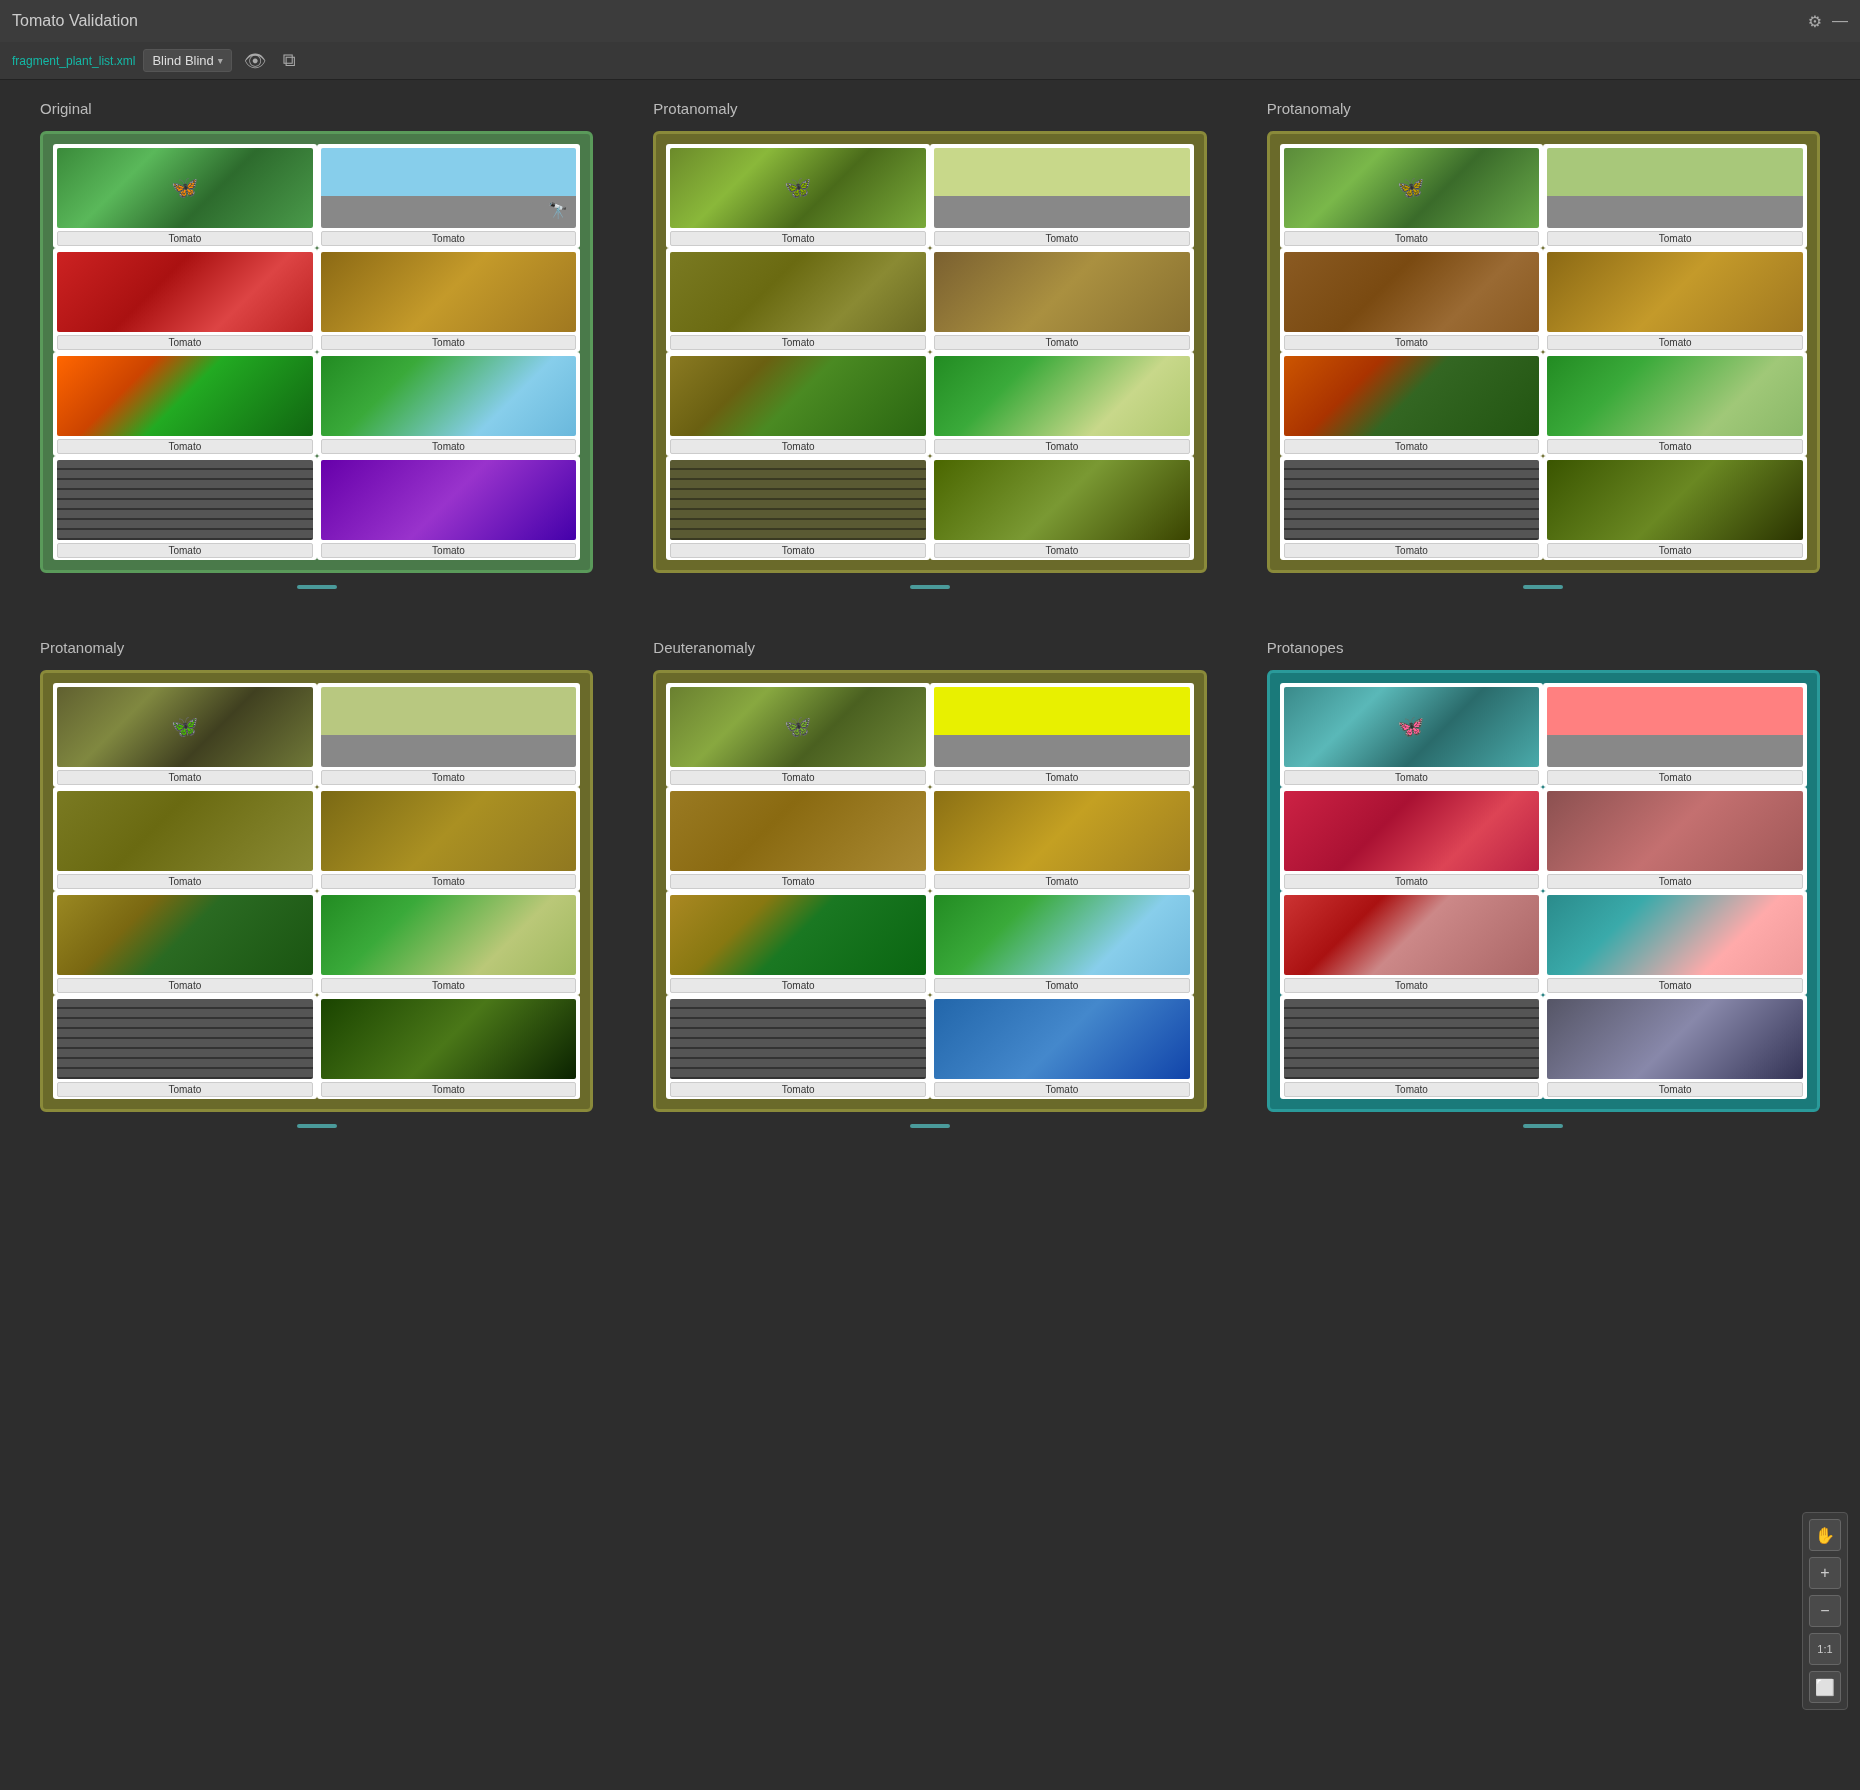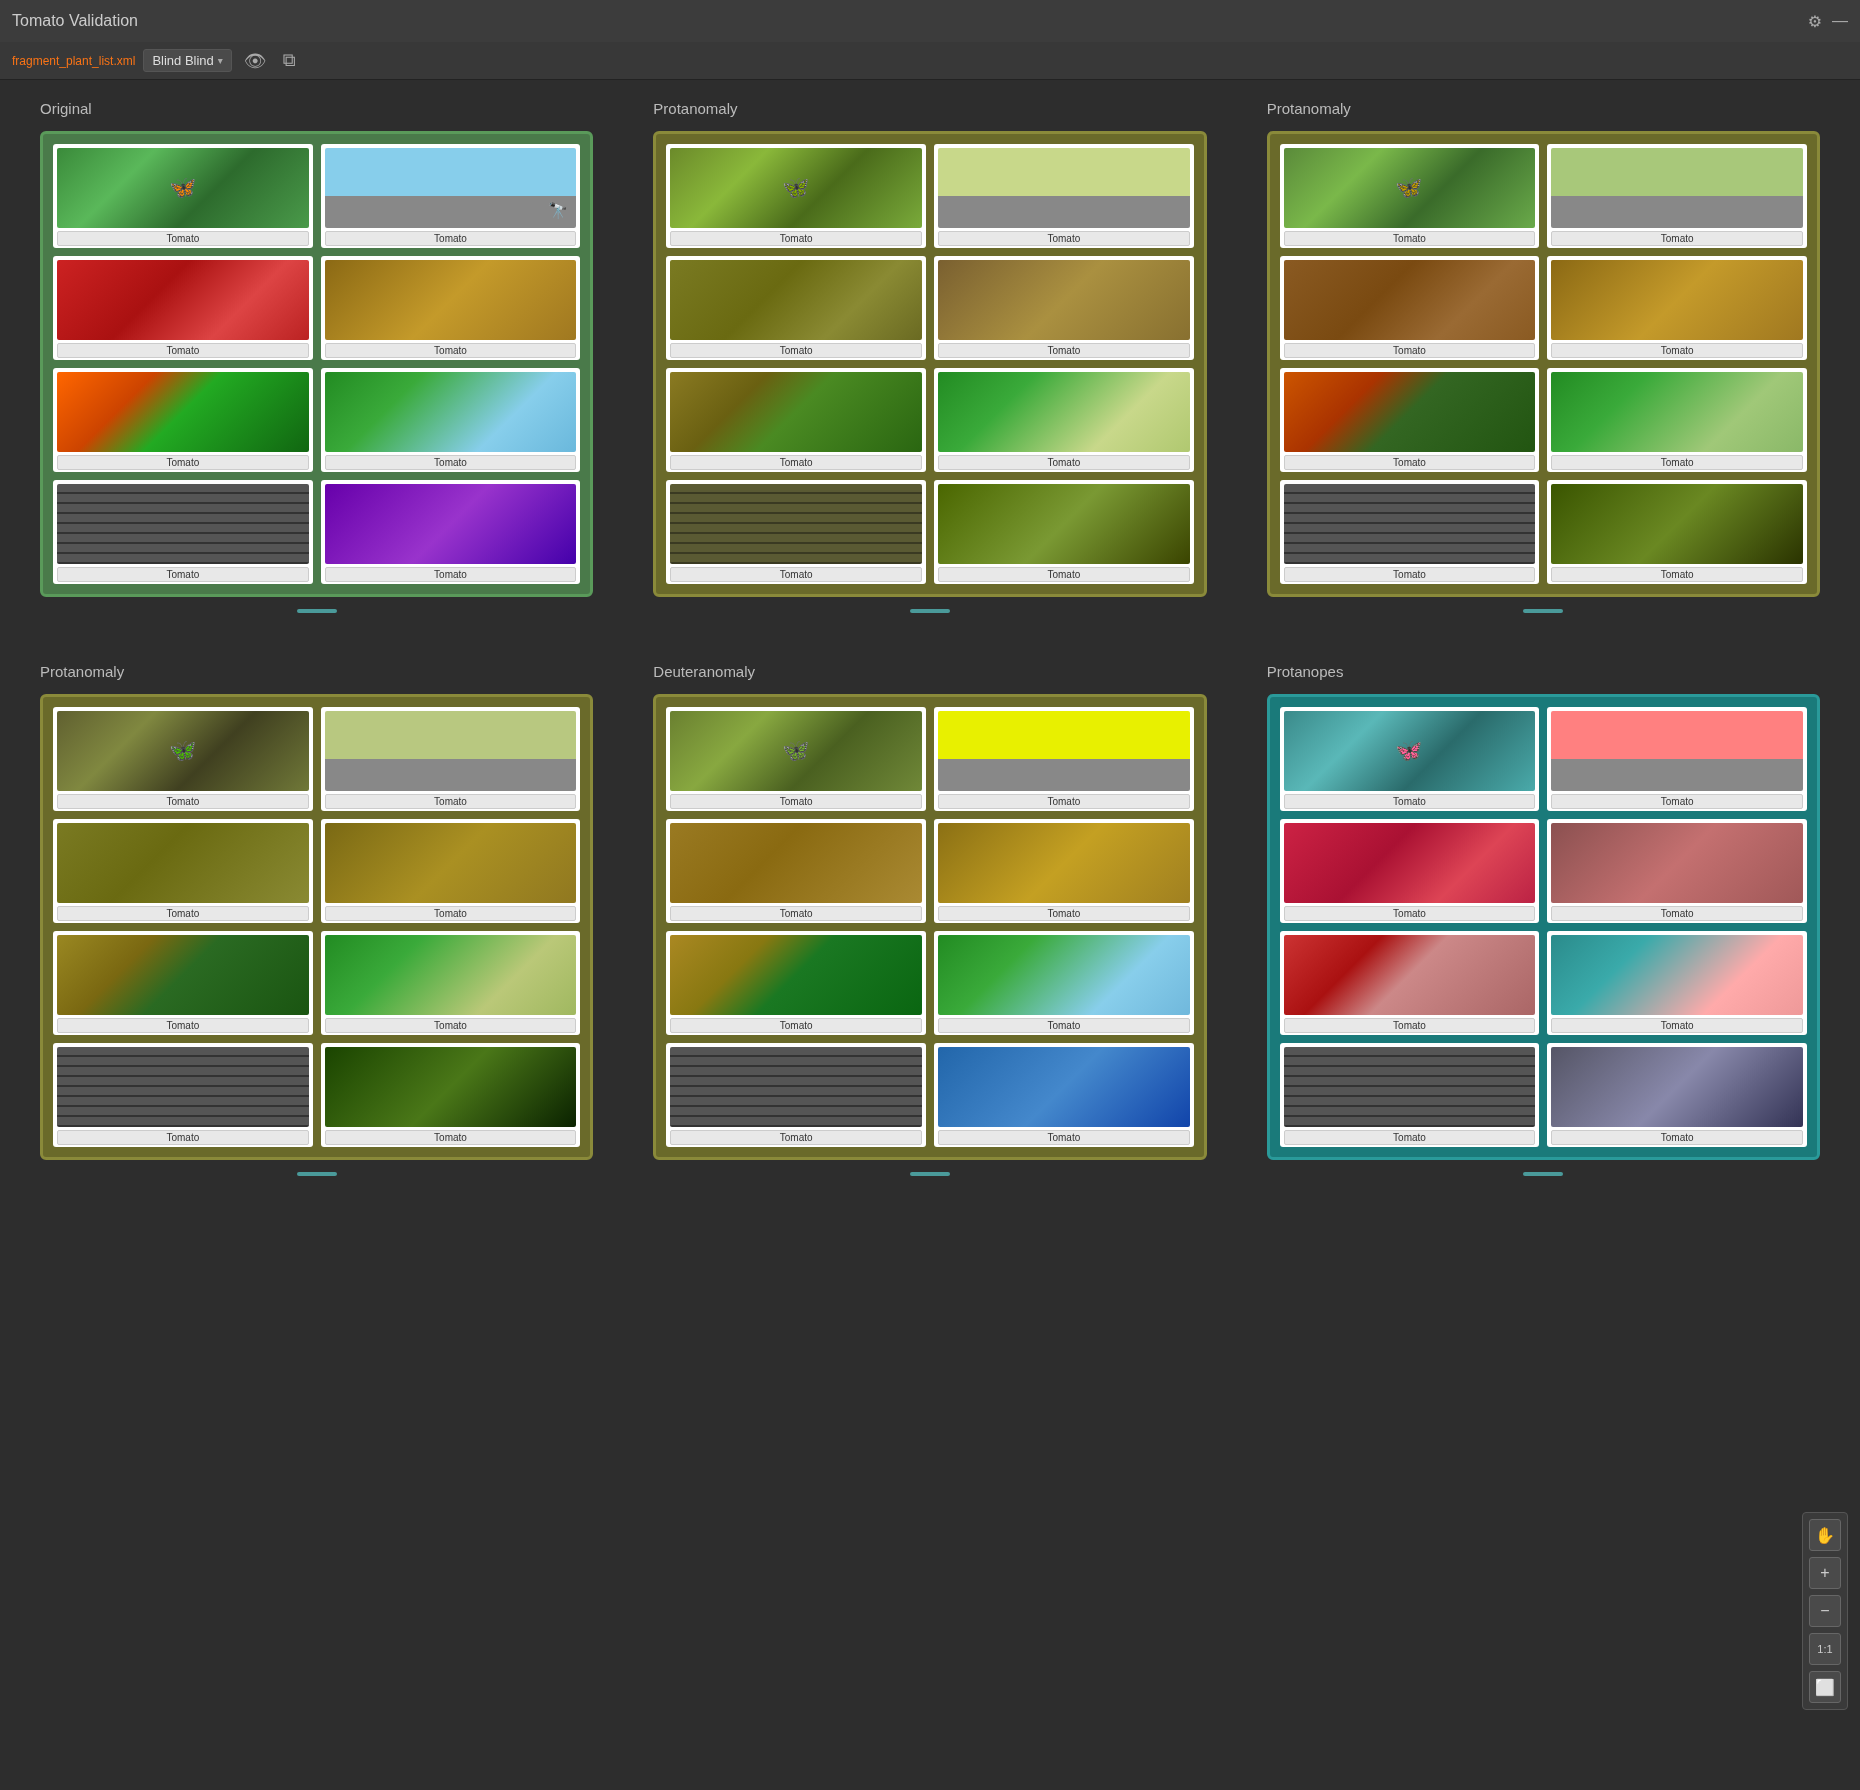--- a/index.html
+++ b/index.html
@@ -41,21 +41,21 @@
     .toolbar {
       background: #383838;
       height: 38px;
       display: flex;
       align-items: center;
       padding: 0 12px;
       gap: 8px;
       border-bottom: 1px solid #222;
     }
     .toolbar-filename {
-      color: #f97316;
+      color: #14b8a6;
       font-size: 12px;
     }
     .toolbar-dropdown {
       display: flex;
       align-items: center;
       gap: 4px;
       background: #4a4a4a;
       border: 1px solid #555;
       border-radius: 3px;
       padding: 3px 8px;
@@ -99,21 +99,20 @@
       margin-bottom: 4px;
     }
 
     
     .card-container {
       border: 3px solid;
       border-radius: 6px;
       padding: 10px;
       display: grid;
       grid-template-columns: 1fr 1fr;
-      gap: 8px;
     }
     .card-container.green { border-color: #5a9a5a; background: #4a7a4a; }
     .card-container.olive { border-color: #8a8a3a; background: #6a6a2a; }
     .card-container.teal { border-color: #2a9a9a; background: #1a7a7a; }
 
     
     .img-card {
       background: #fff;
       border-radius: 3px;
       padding: 4px 4px 2px 4px;

